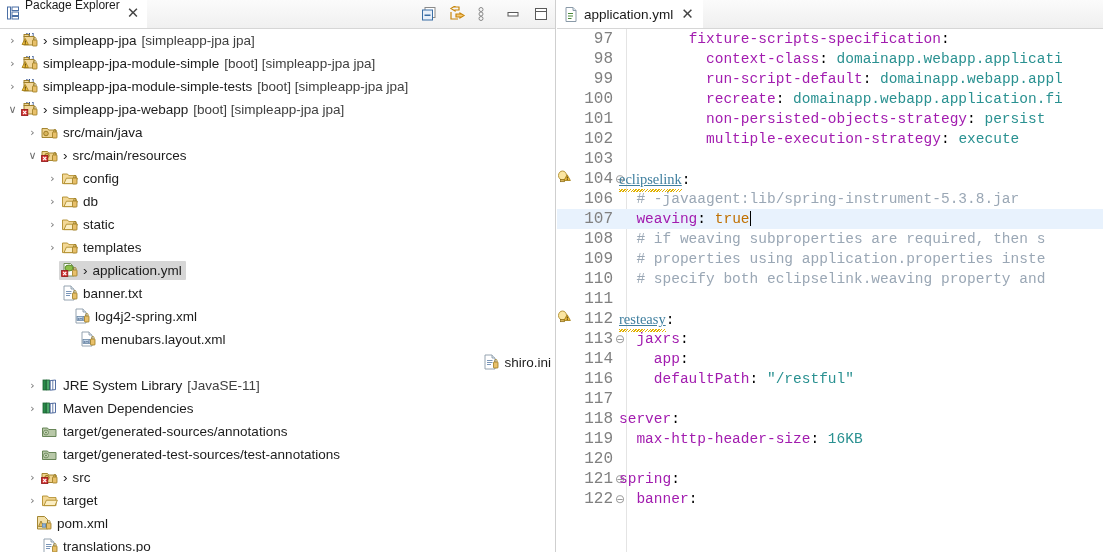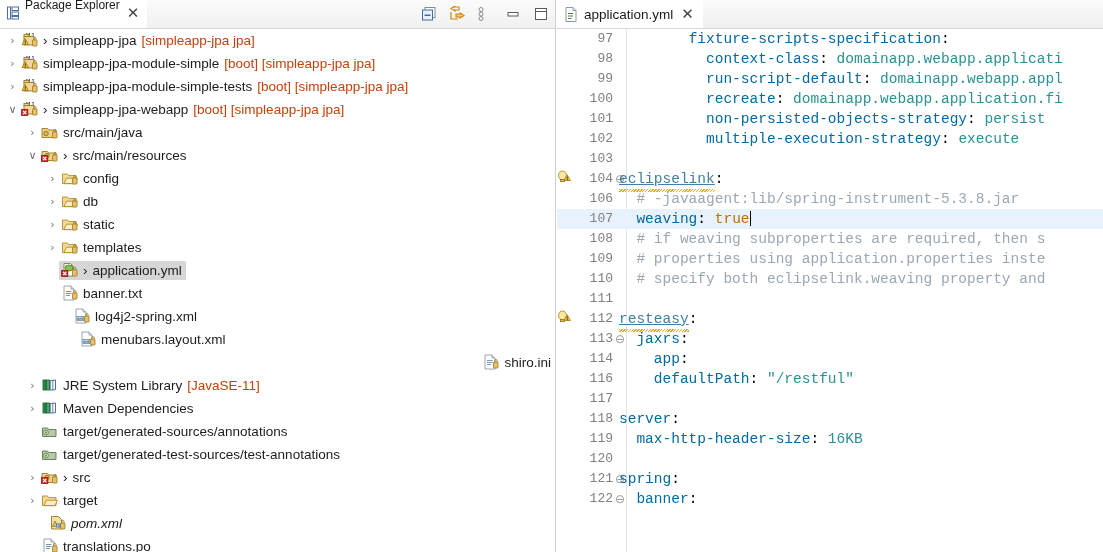--- a/index.html
+++ b/index.html
@@ -53,21 +53,21 @@
     white-space:nowrap;font-size:13.5px;color:#1c1c1c;
   }
   .row .arrow{
     width:13px;height:23px;flex:0 0 13px;display:flex;align-items:center;
     justify-content:center;color:#6d6d6d;font-size:11px;
     font-family:"DejaVu Sans", sans-serif;cursor:pointer;
   }
   .row .ticon{flex:0 0 18px;width:18px;height:16px;position:relative;margin-right:4px;}
   .row .label{display:flex;align-items:baseline;gap:5px;}
   .row .gt{color:#1c1c1c;}
-  .row .extra{color:#c2410c;}
+  .row .extra{color:#404040;}
   .row.selected .label-wrap{background:#d6d6d6;}
   .label-wrap{display:inline-flex;align-items:center;padding:1px 4px 2px 2px;border-radius:1px;}
 
   
   #editor{
     position:absolute;left:557px;top:0;width:546px;height:552px;
     background:#ffffff;overflow:hidden;
   }
   #editor-tabbar{
     position:relative;height:28px;
@@ -87,36 +87,36 @@
     font-size:14.5px;
     overflow:hidden;background:#ffffff;
   }
   .cl{position:relative;height:20px;white-space:pre;}
   .cl.cur{background:#e8f2fd;}
   .ruler{
     position:absolute;left:0;top:0;width:14px;height:20px;
   }
   .lnum{
     position:absolute;left:14px;top:0;width:42px;height:20px;
-    text-align:right;color:#808080;font-size:13px;line-height:20px;
+    text-align:right;color:#808080;font-size:16px;line-height:20px;
   }
   .fold{
     position:absolute;left:57px;top:0;width:12px;height:20px;
     line-height:20px;text-align:center;color:#9a9a9a;font-size:12px;
     font-family:"DejaVu Sans",sans-serif;cursor:pointer;
   }
   .ctext{
     position:absolute;left:62px;top:0;height:20px;line-height:20px;
   }
   .gutter-line{
     position:absolute;left:69px;top:0;bottom:0;width:1px;background:#e4e4e4;
   }
   
-  .k{color:#0369a1;}           
-  .kr{color:#3f7f9f;text-decoration:underline;text-decoration-color:#3f7f9f;}
+  .k{color:#a21caf;}           
+  .kr{color:#3f7f9f;text-decoration:underline;text-decoration-color:#3f7f9f;font-family:Liberation Serif, serif;}
   .v{color:#2a9191;}           
   .cm{color:#9aa7b5;}          
   .bool{color:#c07000;}        
   .p{color:#000000;}           
   .squig{
     display:inline-block;position:relative;
   }
   .squig::after{
     content:"";position:absolute;left:0;right:0;bottom:-3px;height:3px;
     background-image:repeating-linear-gradient(135deg,#e0b000 0 1px,transparent 1px 2px);
@@ -512,21 +512,21 @@
           <span class="label-wrap">
             <span class="ticon"><svg width="17" height="16" viewBox="0 0 17 16">
                 <path d="M1.5 4 h5 l1.3 1.6 h7.2 v8 h-13.5 z" fill="#f3d896" stroke="#b08c2a" stroke-width="0.9"></path>
                 <path d="M3 13.6 l2.4-5.4 h11 l-2.4 5.4 z" fill="#fbeec4" stroke="#b08c2a" stroke-width="0.9"></path>
               </svg></span>
             <span class="label">
               <span>target</span>
             </span>
           </span>
         </div>
-        <div class="row" style="padding-left: 34px; font-style: italic;">
+        <div class="row" style="padding-left: 20px;">
           <span class="arrow"></span>
           <span class="label-wrap">
             <span class="ticon"><svg width="17" height="16" viewBox="0 0 17 16">
                 <path d="M2.5 1.5 L9.5 1.5 L12.5 4.5 L12.5 14 L2.5 14 Z" fill="#f3e0a8" stroke="#9a7a20" stroke-width="0.9"></path>
                 <path d="M3.5 11.5 L6 6 L8.5 11.5 Z" fill="#e8c060" stroke="#8a6a14" stroke-width="0.7"></path>
                 <rect x="7" y="8.5" width="5" height="4" fill="#3a6ea5"></rect>
                 <text x="7.4" y="11.9" font-size="3.6" fill="#ffffff" font-family="sans-serif">M</text>
                 <rect x="11.5" y="8" width="4.5" height="6" rx="0.6" fill="#e8c06a" stroke="#9a7a20" stroke-width="0.8"></rect>
                 <path d="M12.8 8 v-1.4 a1.1 1.1 0 0 1 2.2 0 V8" fill="none" stroke="#9a7a20" stroke-width="0.9"></path>
               </svg></span>

